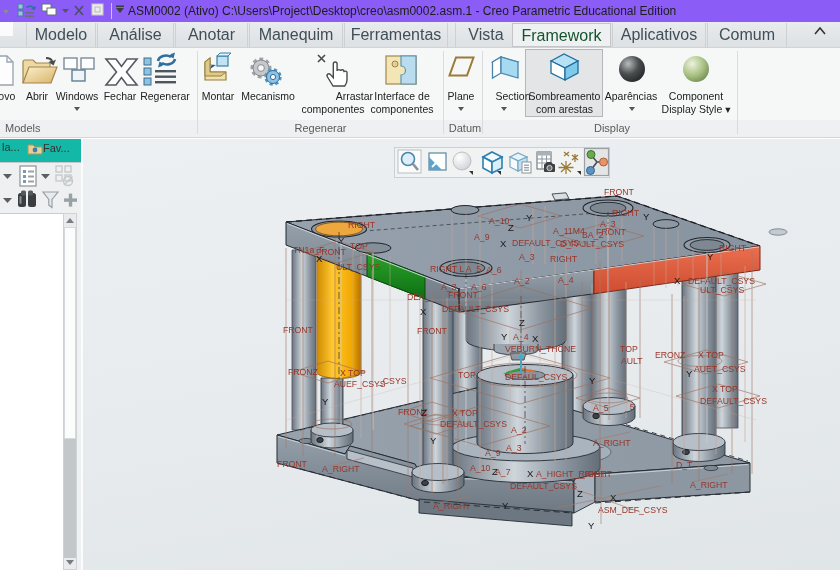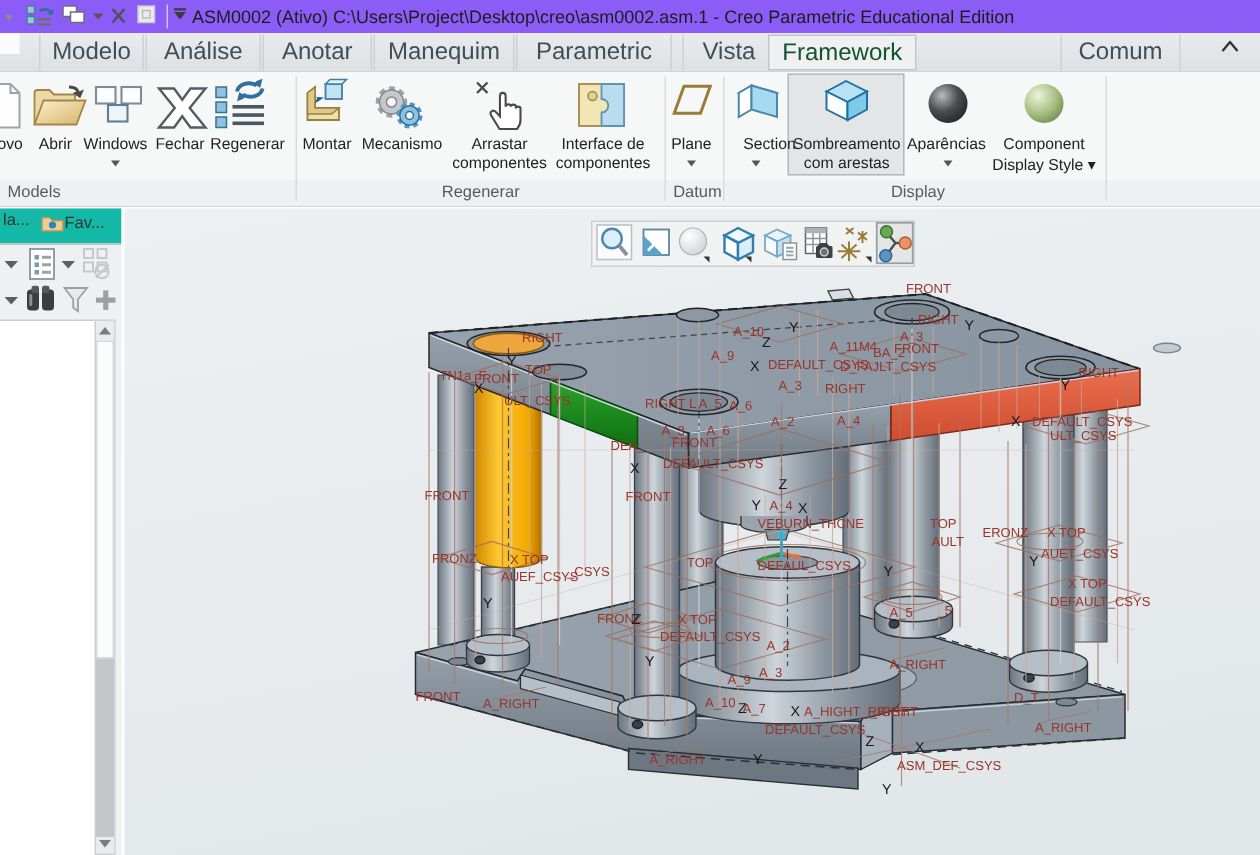--- a/index.html
+++ b/index.html
@@ -80,23 +80,24 @@
     <div class="tsep"></div>
     <div id="titletext">ASM0002 (Ativo) C:\Users\Project\Desktop\creo\asm0002.asm.1 - Creo Parametric Educational Edition</div>
   </div>
 
   <div id="tabbar">
     <div class="notch"></div>
     <div class="tab" style="left:26px;width:70px;">Modelo</div>
     <div class="tab" style="left:97px;width:77px;">Análise</div>
     <div class="tab" style="left:175px;width:73px;">Anotar</div>
     <div class="tab" style="left:249px;width:94px;">Manequim</div>
-    <div class="tab" style="left:344px;width:104px;">Parametric</div>
+    <div class="tab" style="left:344px;width:104px;">Ferramentas</div>
     <div class="tab" style="left:455px;width:62px;">Vista</div>
     <div class="tab hl" style="left:512px;width:99px;">Framework</div>
+    <div class="tab" style="left:612px;width:94px;">Aplicativos</div>
     <div class="tab" style="left:707px;width:80px;">Comum</div>
     <svg id="tabup" width="12" height="8">
         <path d="M1 7 l5 -6 l5 6" fill="none" stroke="#333" stroke-width="1.6"></path>
       </svg>
   </div>
 
   <div id="ribbon">
     <div style="position:absolute;left:0;top:72px;width:840px;height:17px;background:#eff0f1;"></div>
 
     <div class="rsep" style="left:197px"></div>
@@ -211,21 +212,21 @@
     </svg>
 
     <div class="btnlab" style="left:-12px;top:42px;width:30px;">Novo</div>
     <div class="btnlab" style="left:17px;top:42px;width:40px;">Abrir</div>
     <div class="btnlab" style="left:47px;top:42px;width:60px;">Windows</div>
     <div class="drop" style="left:74px;top:59px;"></div>
     <div class="btnlab" style="left:98px;top:42px;width:44px;">Fechar</div>
     <div class="btnlab" style="left:133px;top:42px;width:64px;">Regenerar</div>
     <div class="btnlab" style="left:188px;top:42px;width:60px;">Montar</div>
     <div class="btnlab" style="left:232px;top:42px;width:72px;">Mecanismo</div>
-    <div class="btnlab" style="left:303px;top:42px;width:60px;">Arrastar</div>
+    <div class="btnlab" style="left:313px;top:42px;width:60px;text-align:right;">Arrastar</div>
     <div class="btnlab" style="left:288px;top:55px;width:90px;">componentes</div>
     <div class="btnlab" style="left:362px;top:42px;width:80px;">Interface de</div>
     <div class="btnlab" style="left:357px;top:55px;width:90px;">componentes</div>
     <div class="btnlab" style="left:441px;top:42px;width:40px;">Plane</div>
     <div class="drop" style="left:458px;top:59px;"></div>
     <div class="btnlab" style="left:482px;top:42px;width:62px;">Section</div>
     <div class="drop" style="left:501px;top:59px;"></div>
     <div class="btnlab" style="left:526px;top:42px;width:77px;">Sombreamento</div>
     <div class="btnlab" style="left:526px;top:55px;width:77px;">com arestas</div>
     <div class="btnlab" style="left:600px;top:42px;width:62px;">Aparências</div>

